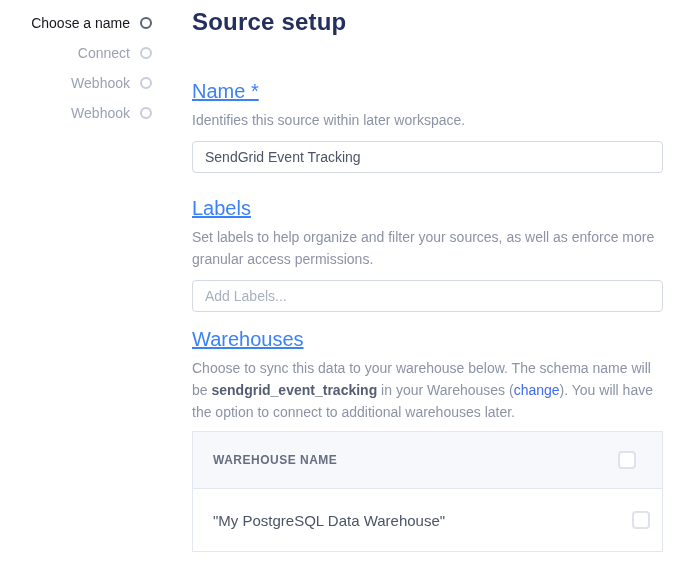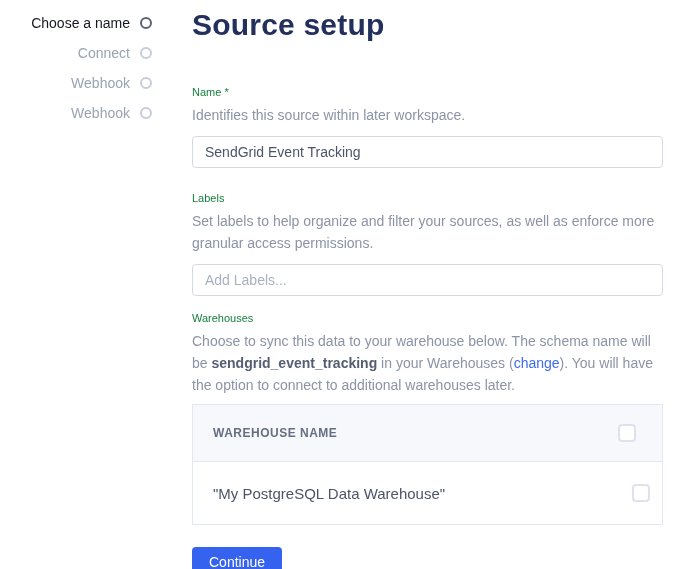--- a/index.html
+++ b/index.html
@@ -22,26 +22,27 @@
   .step-circle {
     width: 12px; height: 12px; border-radius: 50%;
     border: 2px solid #c7ccdb; background: #fff; flex: 0 0 auto;
   }
   .step-row.active .step-circle { border-color: #5b6377; }
 
   
   .main { position: absolute; left: 192px; top: 0; width: 471px; }
   h1.page-title {
     margin-top: 8px;
-    font-size: 30px; font-weight: 700; color: #232f5c;
+    font-size: 24px; font-weight: 700; color: #232f5c;
     letter-spacing: 0.2px;
   }
   .section-label {
-    font-size: 11px; font-weight: 500; color: #15803d;
+    font-size: 20px; font-weight: 500; color: #3b82f6;
     margin-bottom: 6px;
+    text-decoration: underline;
   }
   .section-desc {
     font-size: 14px; color: #8c93a6; line-height: 22px;
   }
   .section-name { margin-top: 44px; }
   .section-labels { margin-top: 24px; }
   .section-warehouses { margin-top: 16px; }
 
   .text-input {
     width: 100%; height: 32px; margin-top: 10px;

